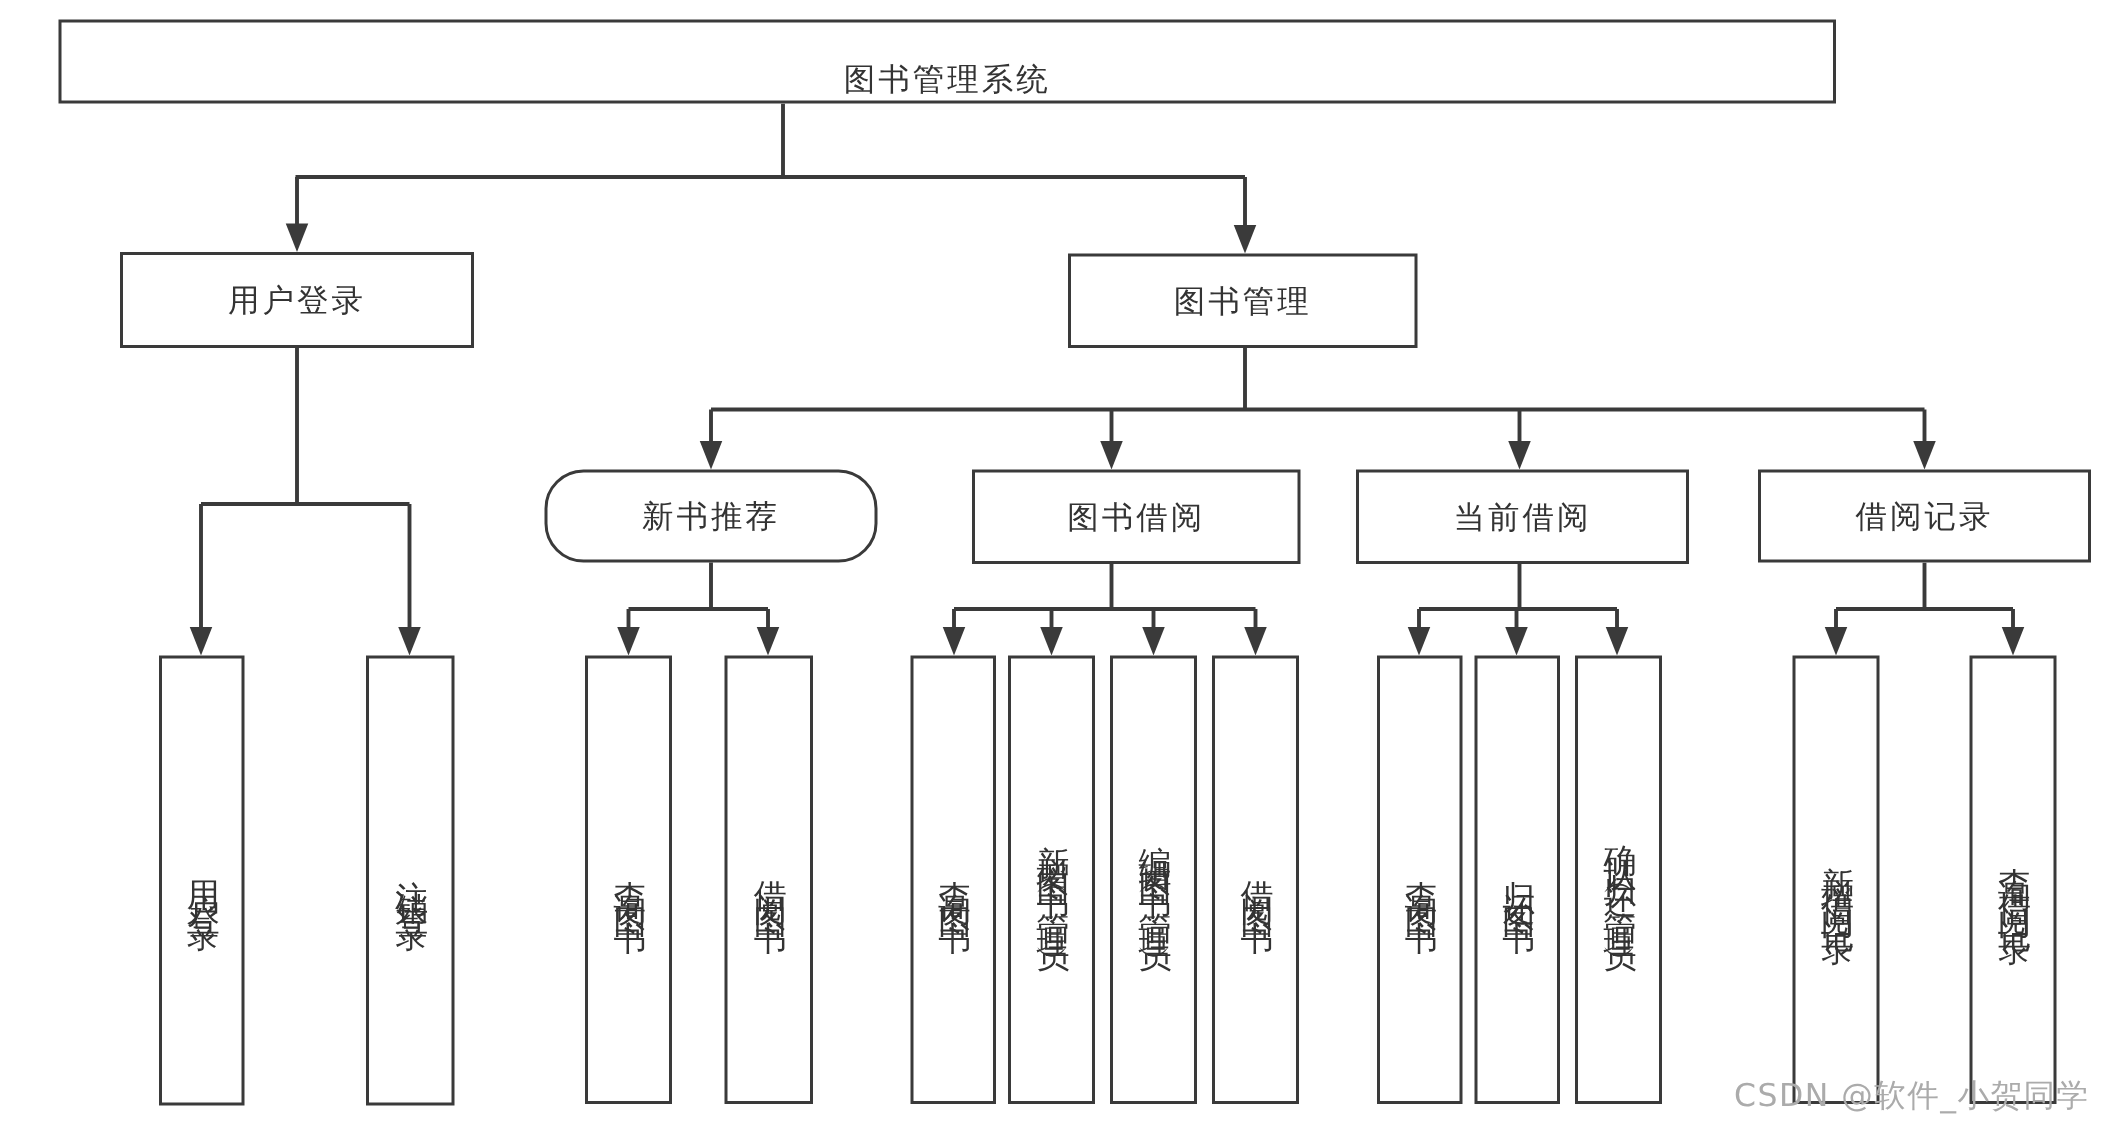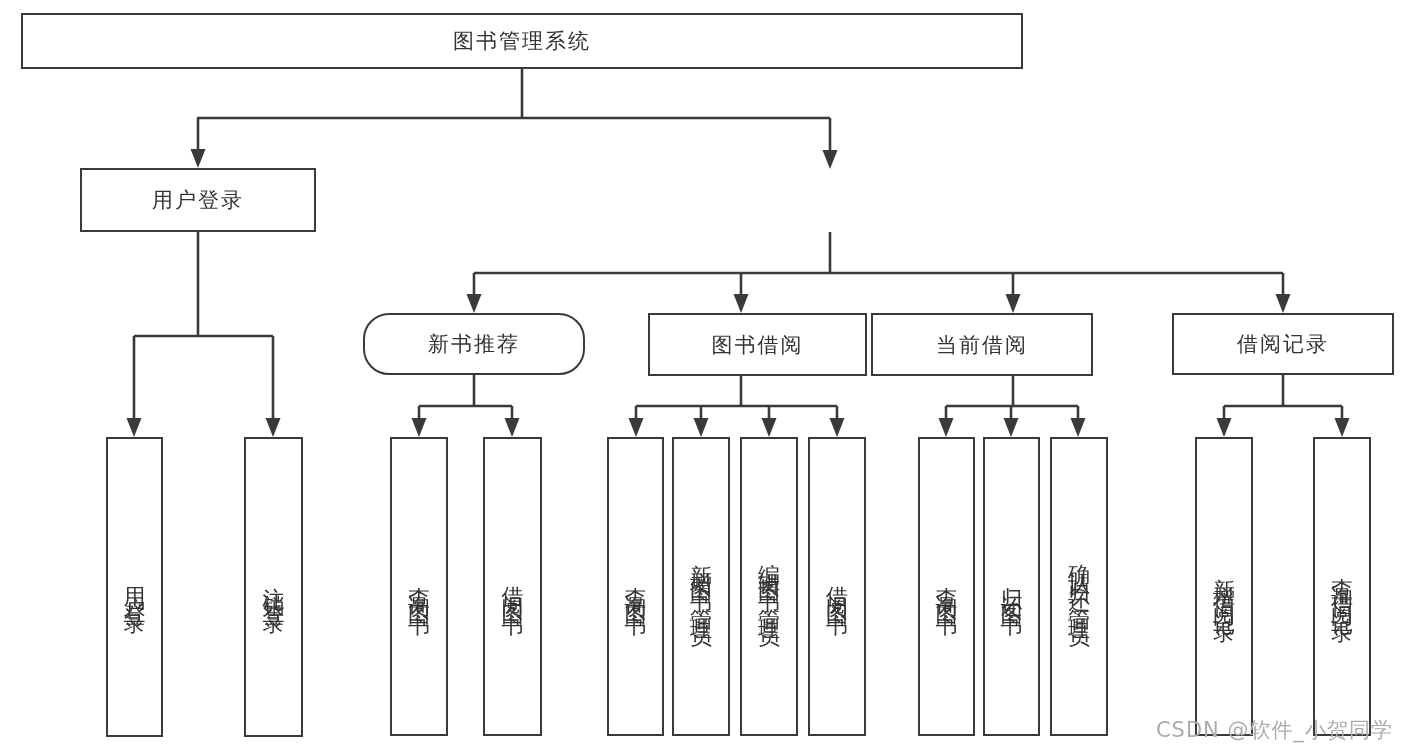--- a/index.html
+++ b/index.html
@@ -109,35 +109,38 @@
     <g>
       <line x1="1283" y1="375" x2="1283" y2="406"></line>
       <line x1="1224" y1="406" x2="1342" y2="406"></line>
       <line x1="1224" y1="406" x2="1224" y2="420"></line>
       <polygon points="1224,437 1216.5,418 1231.5,418"></polygon>
       <line x1="1342" y1="406" x2="1342" y2="420"></line>
       <polygon points="1342,437 1334.5,418 1349.5,418"></polygon>
     </g>
   </svg>
 
-  <div class="box hbox" style="left:21px;top:13px;width:1002px;height:56px;">
+  <div class="box hbox" style="left:39px;top:13px;width:1185px;height:56px;align-items:flex-end;">
     <span>图书管理系统</span>
   </div>
 
   <div class="box hbox" style="left:80px;top:168px;width:236px;height:64px;">
     <span>用户登录</span>
+  </div>
+  <div class="box hbox" style="left:712px;top:169px;width:233px;height:63px;">
+    <span>图书管理</span>
   </div>
 
   <div class="box hbox" style="left:363px;top:313px;width:222px;height:62px;border-radius:26px;">
     <span>新书推荐</span>
   </div>
   <div class="box hbox" style="left:632px;top:313px;width:219px;height:63px;margin-left:16px;">
     <span>图书借阅</span>
   </div>
-  <div class="box hbox" style="left:871px;top:313px;width:222px;height:63px;">
+  <div class="box hbox" style="left:904px;top:313px;width:222px;height:63px;">
     <span>当前借阅</span>
   </div>
   <div class="box hbox" style="left:1172px;top:313px;width:222px;height:62px;">
     <span>借阅记录</span>
   </div>
 
   <div class="box vbox" style="left:106px;top:437px;width:57px;height:300px;">
     <span>用户登录</span>
   </div>
   <div class="box vbox" style="left:244px;top:437px;width:59px;height:300px;">

